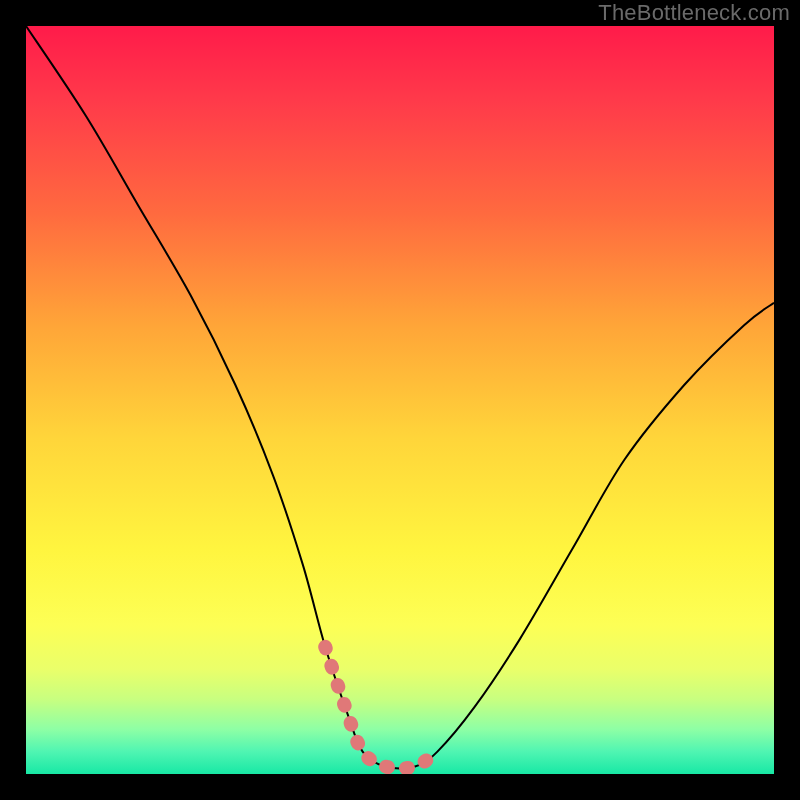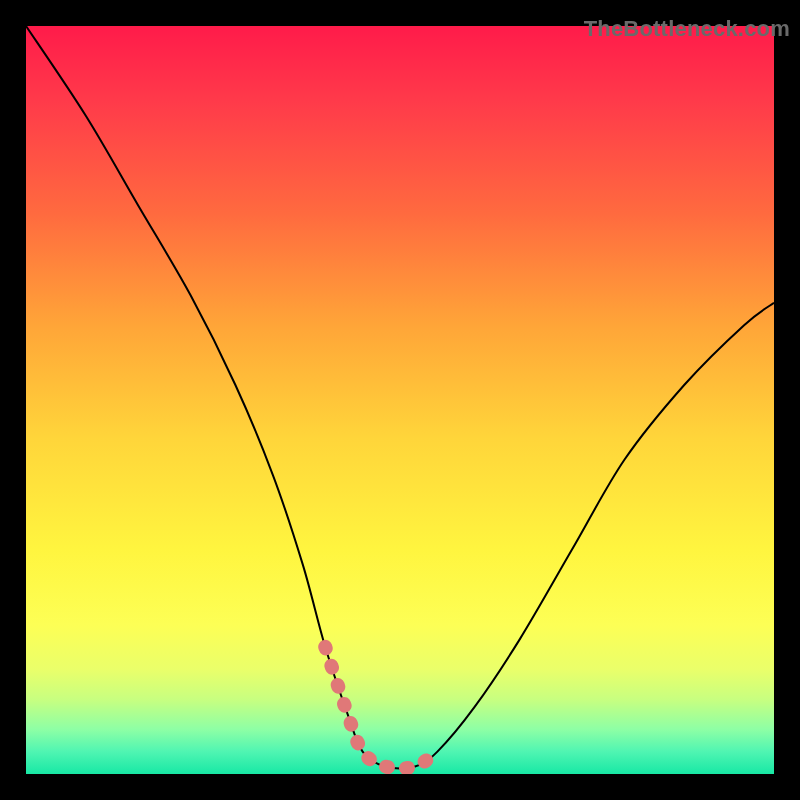--- a/index.html
+++ b/index.html
@@ -27,27 +27,27 @@
       #fdff55 80%,
       #eaff6a 86%,
       #c8ff80 90%,
       #8effa5 94%,
       #50f5b2 97%,
       #18e8a5 100%
     );
   }
   .watermark {
     position: absolute;
-    top: 16px;
+    top: 0;
     right: 10px;
     color: #6a6a6a;
     font-size: 22px;
     letter-spacing: 0.2px;
     z-index: 10;
-    font-weight: 700;
+    font-weight: 400;
   }
   svg.curve {
     position: absolute;
     left: 0;
     top: 0;
     width: 748px;
     height: 748px;
     z-index: 5;
   }
   .curve path.main {

